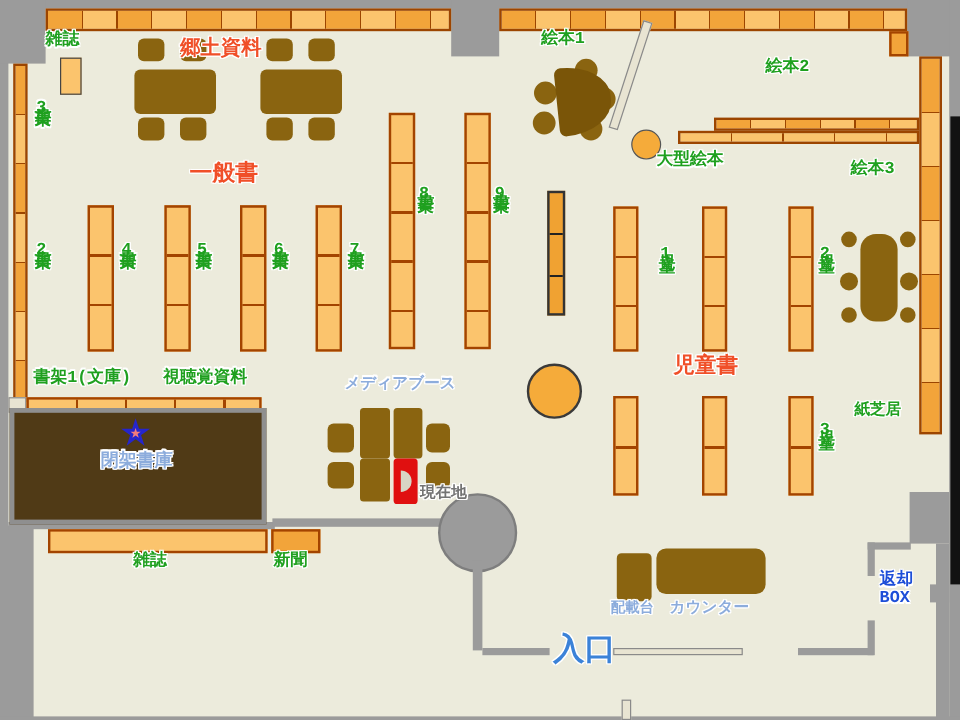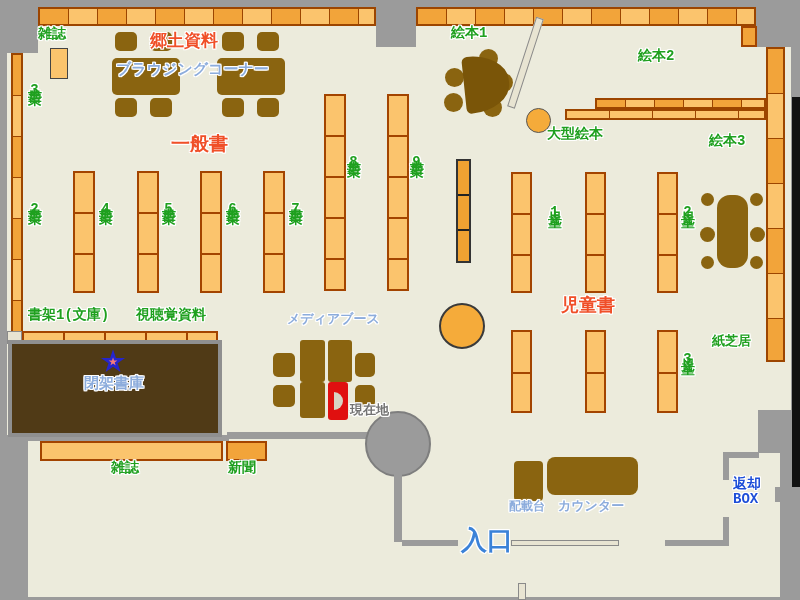--- a/index.html
+++ b/index.html
@@ -137,22 +137,21 @@
 
   <div style="left:8px;top:340px;width:214px;height:97px;background:#503A16;border:4px solid #8F8F8F;"></div>
 
   <div class="brown" style="left:514px;top:461px;width:29px;height:40px;border-radius:4px;"></div>
   <div class="brown" style="left:547px;top:457px;width:91px;height:38px;border-radius:8px;"></div>
   <div class="beige" style="left:511px;top:540px;width:108px;height:6px;"></div>
   <div class="beige" style="left:518px;top:583px;width:8px;height:17px;"></div>
 
   <div class="lbl green" style="left:38px;top:27px;">雑誌</div>
   <div class="lbl red" style="left:150px;top:21px;margin-top:12px;">郷土資料</div>
-  <div class="lbl blue" style="left:116px;top:63px;font-size:15px;">ブラウジングコーナー</div>
-  <div class="lbl red" style="left:171px;top:135px;font-size:19px;">一般書</div>
+  <div class="lbl red" style="left:158px;top:135px;font-size:19px;">一般書</div>
   <div class="lbl green vtext" style="left:26px;top:78px;">書架3</div>
   <div class="lbl green vtext" style="left:26px;top:197px;">書架2</div>
   <div class="lbl green vtext" style="left:97px;top:197px;">書架4</div>
   <div class="lbl green vtext" style="left:160px;top:197px;">書架5</div>
   <div class="lbl green vtext" style="left:224px;top:197px;">書架6</div>
   <div class="lbl green vtext" style="left:287px;top:197px;">書架7</div>
   <div class="lbl green vtext" style="left:345px;top:150px;">書架8</div>
   <div class="lbl green vtext" style="left:408px;top:150px;">書架9</div>
   <div class="lbl green" style="left:451px;top:26px;">絵本1</div>
   <div class="lbl green" style="left:638px;top:49px;">絵本2</div>

